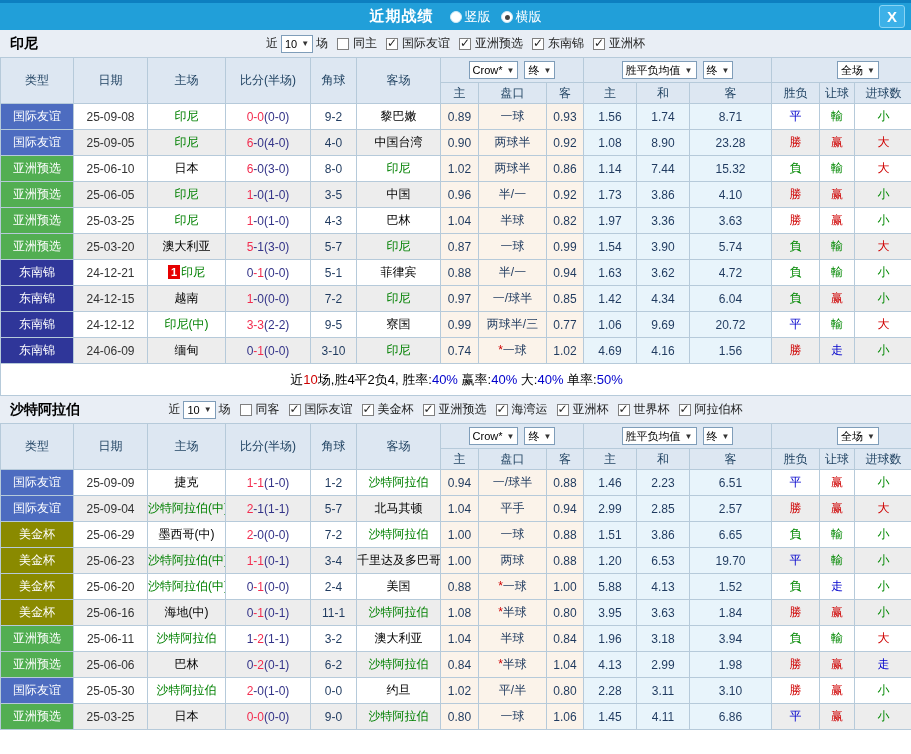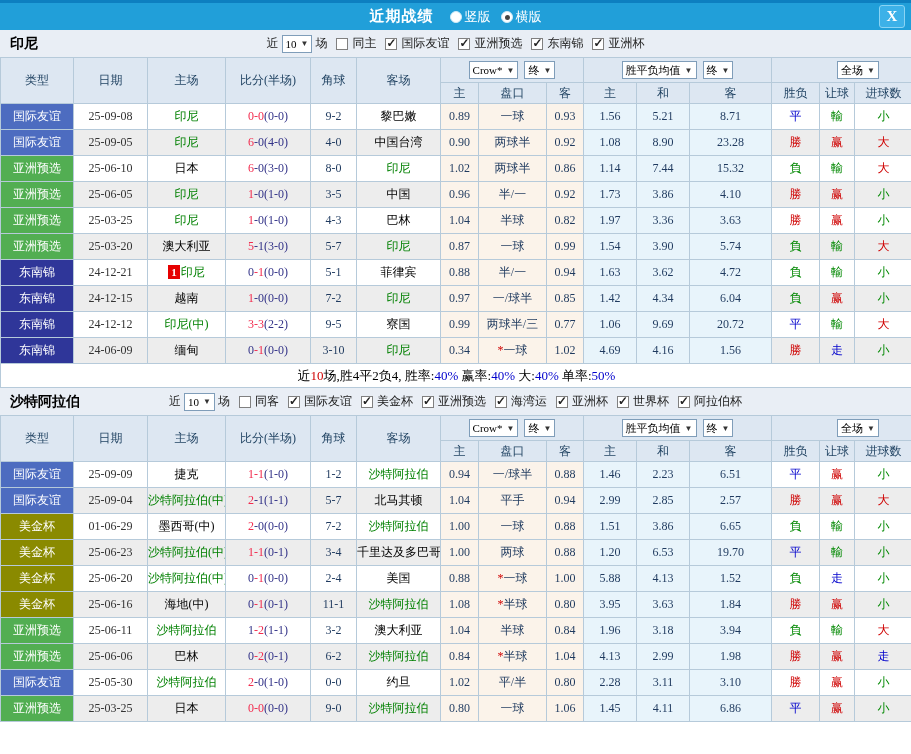--- a/index.html
+++ b/index.html
@@ -1,17 +1,17 @@
 <!DOCTYPE html>
 <html><head>
 <meta charset="utf-8">
 <style>
   * { margin:0; padding:0; box-sizing:border-box; }
   body { font-family:"Liberation Sans","DejaVu Sans",sans-serif; background:#fff; }
-  .window { width:911px; height:754px; overflow:hidden; background:#fff; position:relative;font-family:Liberation Serif, serif; }
+  .window { width:911px; height:754px; overflow:hidden; background:#fff; position:relative; }
 
   
   .titlebar { height:30px; background:#219fd9; border-top:3px solid #0d7fc0;
               display:flex; align-items:center; justify-content:center; position:relative; }
   .titlebar .ttl { color:#fff; font-size:15px; font-weight:bold; letter-spacing:1px; }
   .radio-group { display:flex; align-items:center; margin-left:6px; }
   .radio { width:12px; height:12px; border-radius:50%; background:#fff; border:1px solid #cfeaf7;
            display:inline-block; position:relative; margin:0 3px 0 10px; cursor:pointer; }
   .radio.sel::after { content:""; position:absolute; left:3px; top:3px; width:5px; height:5px;
            border-radius:50%; background:#444; }
@@ -44,21 +44,21 @@
   .ddwrap.shift { transform:translateX(16px); }
   td.c-date { color:#333; }
   td.c-corner { color:#1f3a5f; }
   td.c-odds { background:#fbf3ea; color:#1f3a5f; }
   td.c-avg { background:#e8f4fb; color:#1f3a5f; }
   td.c-team { color:#000; }
   tr.stripe td.w { background:#ededed; }
   td.w { background:#fff; }
   .badge { display:inline-block; background:#e60000; color:#fff; font-size:11px; font-weight:bold;
            padding:0 3px; margin-right:1px; line-height:14px; }
-  .summary td { font-size:13px; height:24px; background:#fff; color:#000; }
+  .summary td { font-size:13px; height:32px; background:#fff; color:#000; }
   .typecell { color:#fff; }
 </style>
 </head>
 <body>
 
 <div class="window">
   <div class="titlebar">
     <span class="ttl">近期战绩</span>
     <span class="radio-group">
       <span class="radio"></span>
@@ -166,21 +166,21 @@
             <td class="typecell" style="background: rgb(77, 108, 192);">国际友谊</td>
             <td class="c-date w">25-09-08</td>
             <td class="c-team w"><span style="color: rgb(0, 128, 0);">印尼</span></td>
             <td class="w"><span style="color: rgb(242, 43, 78);">0</span><span style="color: rgb(242, 43, 78);">-</span><span style="color: rgb(242, 43, 78);">0</span><span style="color: rgb(51, 51, 136);">(0-0)</span></td>
             <td class="c-corner w">9-2</td>
             <td class="c-team w"><span>黎巴嫩</span></td>
             <td class="c-odds">0.89</td>
             <td class="c-odds">一球</td>
             <td class="c-odds">0.93</td>
             <td class="c-avg">1.56</td>
-            <td class="c-avg">5.21</td>
+            <td class="c-avg">1.74</td>
             <td class="c-avg">8.71</td>
             <td class="w" style="color: rgb(0, 0, 204);">平</td>
             <td class="w" style="color: rgb(0, 136, 0);">輸</td>
             <td class="w" style="color: rgb(0, 136, 0);">小</td>
           </tr>
           <tr class="stripe">
             <td class="typecell" style="background: rgb(77, 108, 192);">国际友谊</td>
             <td class="c-date w">25-09-05</td>
             <td class="c-team w"><span style="color: rgb(0, 128, 0);">印尼</span></td>
             <td class="w"><span style="color: rgb(242, 43, 78);">6</span><span style="color: rgb(51, 51, 136);">-</span><span style="color: rgb(51, 51, 136);">0</span><span style="color: rgb(51, 51, 136);">(4-0)</span></td>
@@ -315,21 +315,21 @@
             <td class="w" style="color: rgb(0, 136, 0);">輸</td>
             <td class="w" style="color: rgb(207, 0, 0);">大</td>
           </tr>
           <tr class="stripe">
             <td class="typecell" style="background: rgb(47, 54, 153);">东南锦</td>
             <td class="c-date w">24-06-09</td>
             <td class="c-team w"><span>缅甸</span></td>
             <td class="w"><span style="color: rgb(51, 51, 136);">0</span><span style="color: rgb(242, 43, 78);">-</span><span style="color: rgb(242, 43, 78);">1</span><span style="color: rgb(51, 51, 136);">(0-0)</span></td>
             <td class="c-corner w">3-10</td>
             <td class="c-team w"><span style="color: rgb(0, 128, 0);">印尼</span></td>
-            <td class="c-odds">0.34</td>
+            <td class="c-odds">0.74</td>
             <td class="c-odds"><span style="color: rgb(207, 0, 0);">*</span><span>一球</span></td>
             <td class="c-odds">1.02</td>
             <td class="c-avg">4.69</td>
             <td class="c-avg">4.16</td>
             <td class="c-avg">1.56</td>
             <td class="w" style="color: rgb(207, 0, 0);">勝</td>
             <td class="w" style="color: rgb(0, 0, 204);">走</td>
             <td class="w" style="color: rgb(0, 136, 0);">小</td>
           </tr>
           <tr class="summary">
@@ -465,21 +465,21 @@
             <td class="c-odds">0.94</td>
             <td class="c-avg">2.99</td>
             <td class="c-avg">2.85</td>
             <td class="c-avg">2.57</td>
             <td class="w" style="color: rgb(207, 0, 0);">勝</td>
             <td class="w" style="color: rgb(207, 0, 0);">赢</td>
             <td class="w" style="color: rgb(207, 0, 0);">大</td>
           </tr>
           <tr>
             <td class="typecell" style="background: rgb(138, 138, 0);">美金杯</td>
-            <td class="c-date w">01-06-29</td>
+            <td class="c-date w">25-06-29</td>
             <td class="c-team w"><span>墨西哥(中)</span></td>
             <td class="w"><span style="color: rgb(242, 43, 78);">2</span><span style="color: rgb(51, 51, 136);">-</span><span style="color: rgb(51, 51, 136);">0</span><span style="color: rgb(51, 51, 136);">(0-0)</span></td>
             <td class="c-corner w">7-2</td>
             <td class="c-team w"><span style="color: rgb(0, 128, 0);">沙特阿拉伯</span></td>
             <td class="c-odds">1.00</td>
             <td class="c-odds">一球</td>
             <td class="c-odds">0.88</td>
             <td class="c-avg">1.51</td>
             <td class="c-avg">3.86</td>
             <td class="c-avg">6.65</td>

